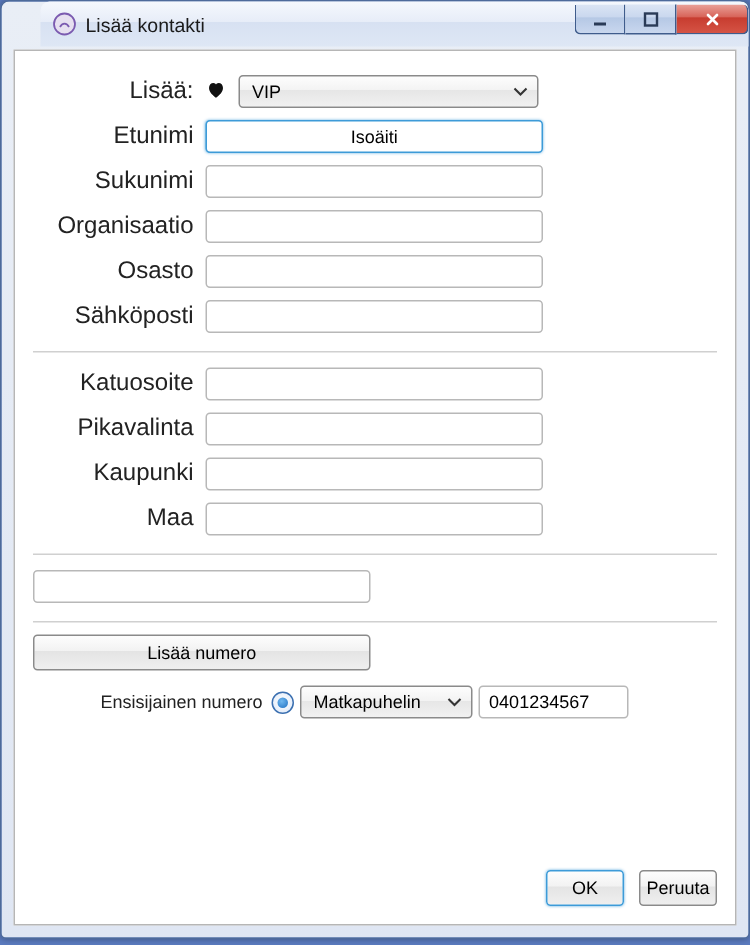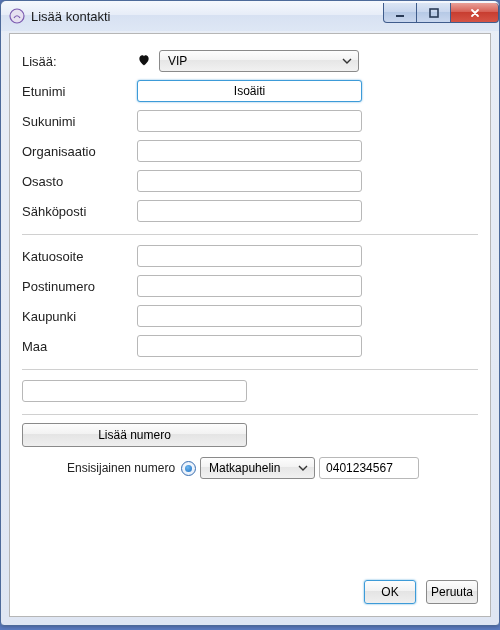--- a/index.html
+++ b/index.html
@@ -17,20 +17,21 @@
     position: absolute;
     left: 0;
     top: 0;
     width: 500px;
     height: 626px;
     box-sizing: border-box;
     background: linear-gradient(to bottom, #e9eef6 0, #dfe6f3 100%);
     border: 1px solid #4d6a9a;
     border-radius: 6px 6px 4px 4px;
     box-shadow: 0 0 4px rgba(0,0,0,0.35);
+    padding-left: 26px;
   }
 
   
   .titlebar {
     height: 30px;
     display: flex;
     align-items: center;
     padding: 0 0 0 8px;
     background: linear-gradient(to bottom, #f5f8fd 0, #e7edf8 45%, #d7e1f2 46%, #dee7f5 100%);
     border-radius: 6px 6px 0 0;
@@ -91,25 +92,25 @@
   }
 
   .row {
     display: flex;
     align-items: center;
     margin: 4px 0;
     min-height: 26px;
   }
   .row .label {
     width: 115px;
-    text-align: left;
+    text-align: right;
     color: #222;
     padding-right: 8px;
     box-sizing: border-box;
-    font-size: 13px;
+    font-size: 16px;
   }
   .textfield {
     flex: 1;
     height: 22px;
     max-width: 225px;
     border: 1px solid #b8b8b8;
     border-radius: 3px;
     padding: 2px 6px;
     font-family: inherit;
     font-size: 12px;
@@ -305,21 +306,21 @@
       <input class="textfield wide" value="" style="">
     </div>
 
     <hr class="sep">
 
     <div class="row">
       <div class="label">Katuosoite</div>
       <input class="textfield wide" value="" style="">
     </div>
     <div class="row">
-      <div class="label">Postinumero</div>
+      <div class="label">Pikavalinta</div>
       <input class="textfield wide" value="" style="">
     </div>
     <div class="row">
       <div class="label">Kaupunki</div>
       <input class="textfield wide" value="" style="">
     </div>
     <div class="row">
       <div class="label">Maa</div>
       <input class="textfield wide" value="" style="">
     </div>

